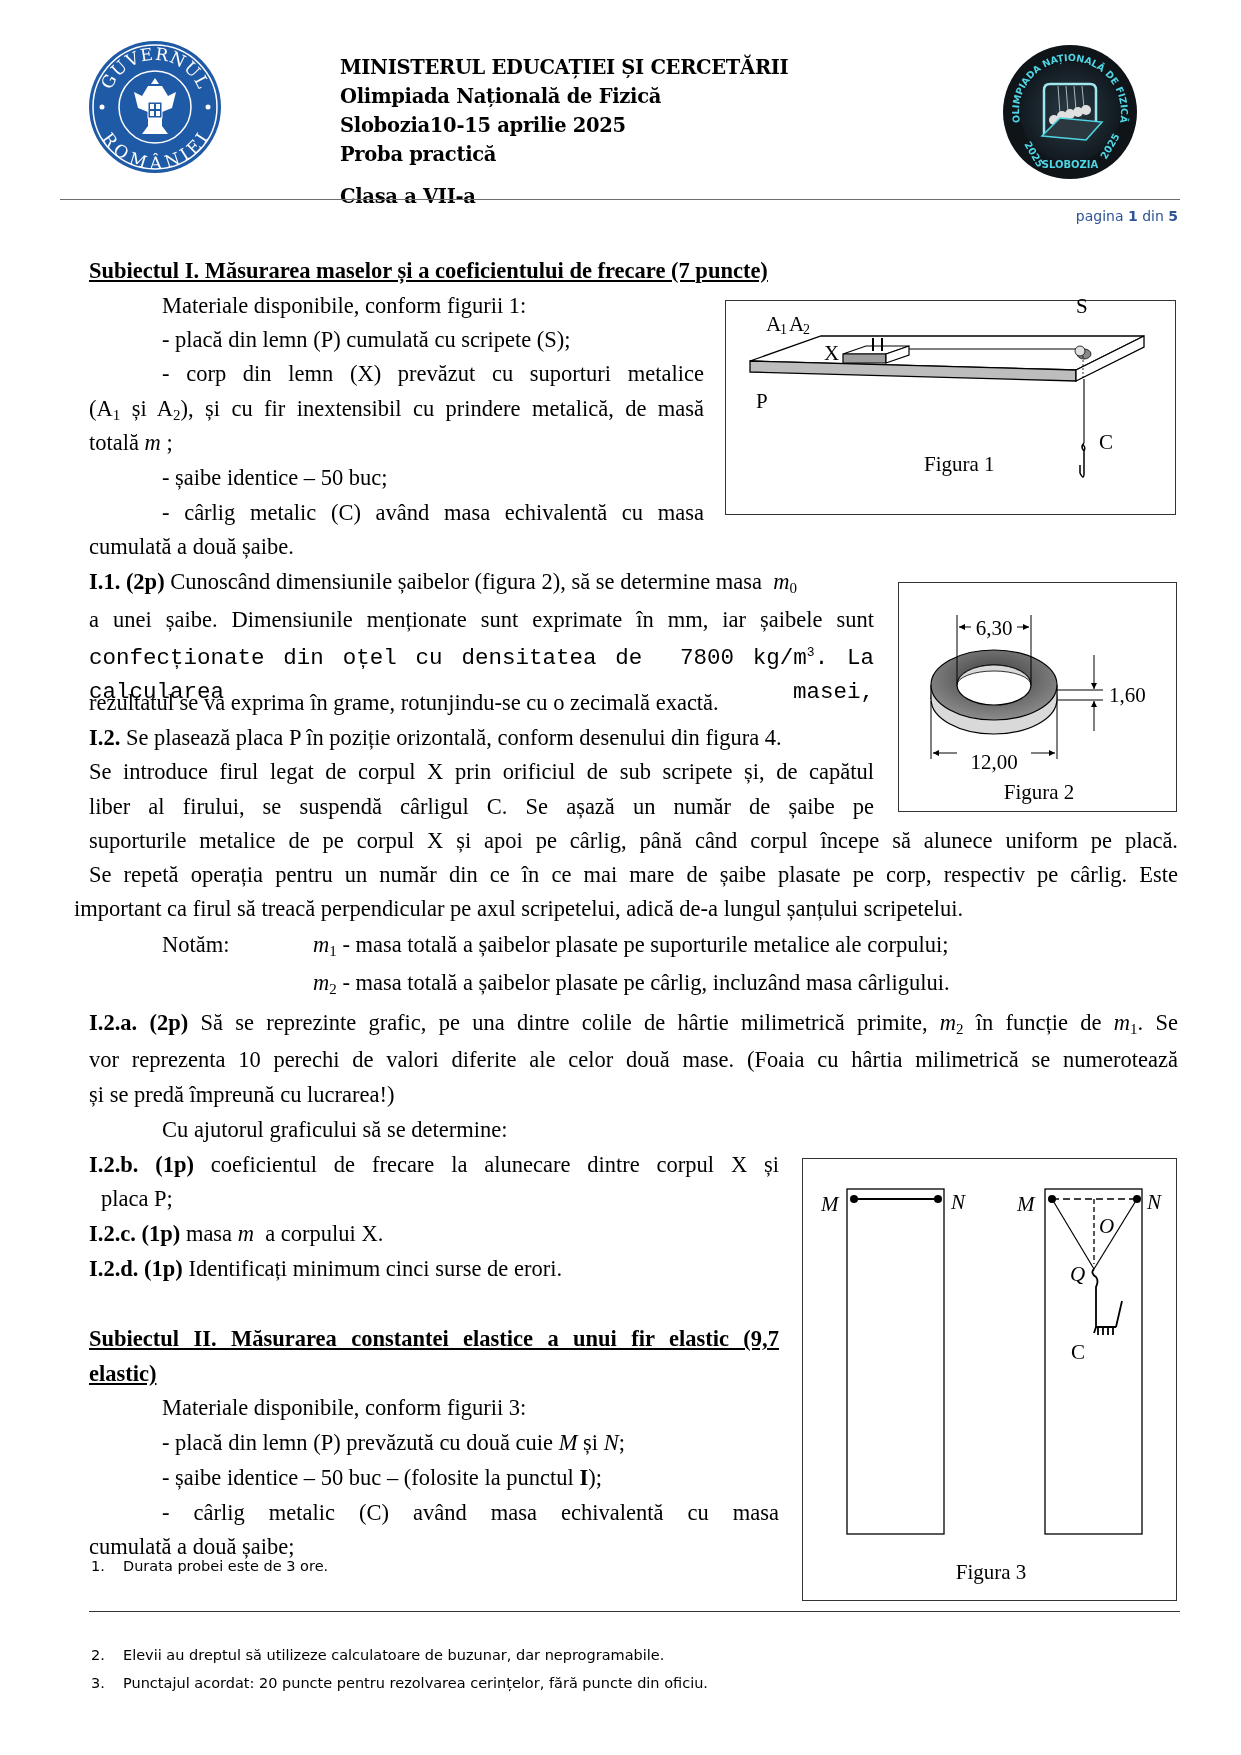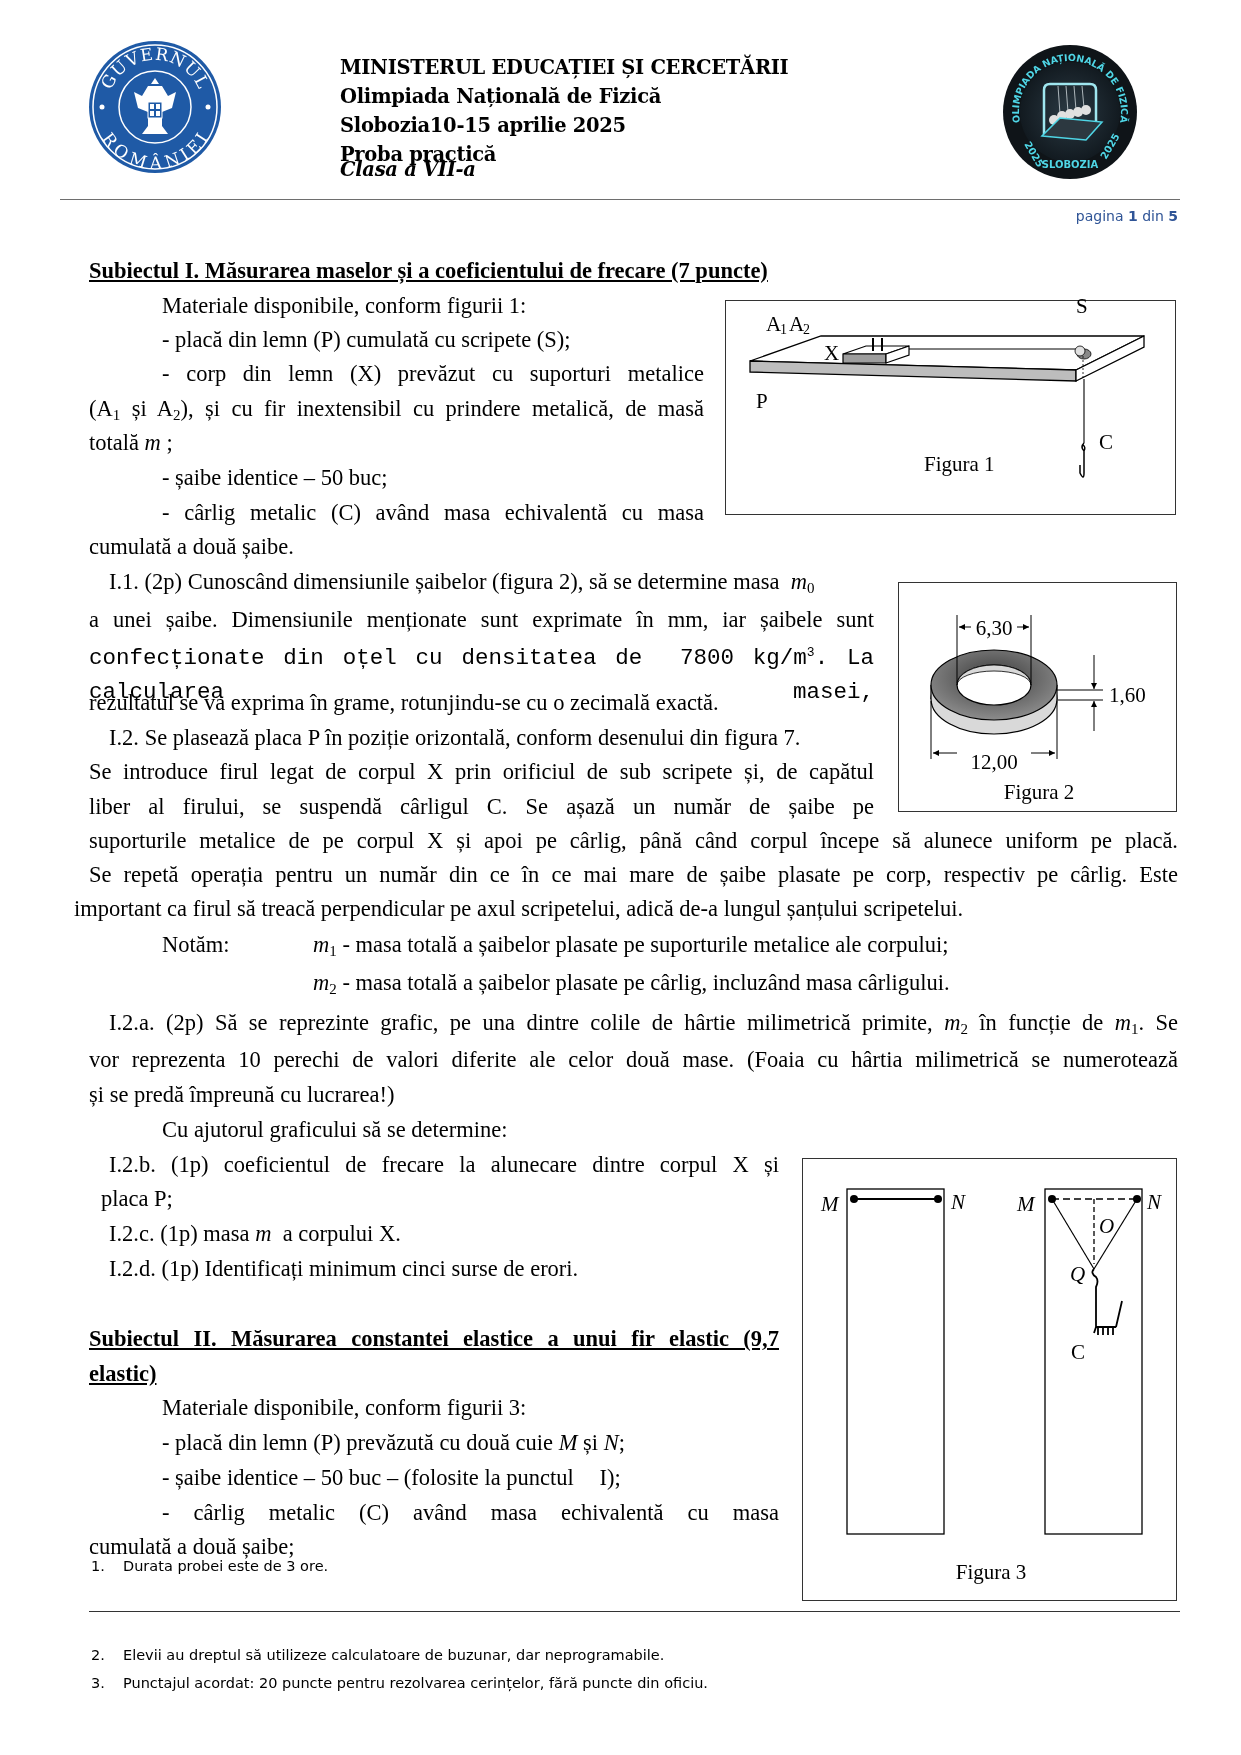--- a/index.html
+++ b/index.html
@@ -9,21 +9,21 @@
   .title-line { position:absolute; left:340px; width:560px; text-align:left;
                 font-family:"DejaVu Serif", serif; font-weight:bold; font-size:19.5px;
                 letter-spacing:-0.3px; line-height:29px; }
   .rule { position:absolute; height:0; border-top:1.5px solid #6e6e6e; }
   .pagenum { position:absolute; right:63px; top:208px; font-family:"DejaVu Sans", sans-serif;
              font-size:14px; color:#2f5496; }
   .pagenum b { font-weight:bold; }
   .line { position:absolute; font-size:22.5px; line-height:34px; white-space:nowrap; }
   .just { text-align:justify; text-align-last:justify; white-space:normal; }
   .heading { font-weight:bold; text-decoration:underline; }
-  .b { font-weight:normal;margin-left:20px; }
+  .b { font-weight:bold; }
   .i { font-style:italic; }
   sub.s { font-size:15px; vertical-align:-4px; line-height:0; }
   sup.s { font-size:13px; vertical-align:8px; line-height:0; }
   .figbox { position:absolute; border:1.6px solid #333; background:#fff; box-sizing:border-box; }
   .figbox svg { position:absolute; left:0; top:0; }
   .footer-line { position:absolute; left:91px; font-family:"DejaVu Sans", sans-serif;
                  font-size:14.5px; line-height:20px; }
   .footer-line .num { display:inline-block; width:32px; }
 </style>
 </head>
@@ -49,21 +49,21 @@
       <rect x="68" y="64" width="4" height="5" fill="#fff"></rect>
     <rect x="62" y="71" width="4" height="5" fill="#fff"></rect>
       <rect x="68" y="71" width="4" height="5" fill="#fff"></rect>
   </svg>
 </div>
 
 <div class="title-line" style="top:53px;">MINISTERUL EDUCAȚIEI ȘI CERCETĂRII</div>
 <div class="title-line" style="top:82px;">Olimpiada Națională de Fizică</div>
 <div class="title-line" style="top:111px;">Slobozia10-15 aprilie 2025</div>
 <div class="title-line" style="top:140px;">Proba practică</div>
-<div class="title-line" style="top:155px;font-style:italic;">Clasa a VII-a</div>
+<div class="title-line" style="top:182px;">Clasa a VII-a</div>
 
 <div class="abs" style="left:1002px;top:44px;width:136px;height:136px;">
   <svg width="136" height="136" viewBox="0 0 136 136">
     <defs>
       <radialGradient id="lg" cx="50%" cy="50%" r="50%">
         <stop offset="0%" stop-color="#2b3a44"></stop>
           <stop offset="100%" stop-color="#121a20"></stop>
       </radialGradient>
       <path id="ringTop" d="M 18 78 A 51 51 0 1 1 118 78"></path>
       <path id="ringBot" d="M 28 96 A 48 48 0 0 0 108 96"></path>
@@ -192,21 +192,21 @@
     <line x1="195" y1="72" x2="195" y2="106" stroke="#000" stroke-width="1"></line>
       <polygon points="195,106 192,100 198,100" fill="#000"></polygon>
     <line x1="195" y1="118" x2="195" y2="148" stroke="#000" stroke-width="1"></line>
       <polygon points="195,118 192,124 198,124" fill="#000"></polygon>
     <text x="210" y="119" font-family="Liberation Serif, serif" font-size="21">1,60</text>
     <text x="140" y="216" text-anchor="middle" font-family="Liberation Serif, serif" font-size="21">Figura 2</text>
   </svg>
 </div>
 
 <div class="line" style="left:89px;top:721px;">
-  <span class="b">I.2.</span> <span>Se plasează placa P în poziție orizontală, conform desenului din figura 7.</span>
+  <span class="b">I.2.</span> <span>Se plasează placa P în poziție orizontală, conform desenului din figura 4.</span>
 </div>
 <div class="line just" style="left:89px;top:755px;width:785px;">Se introduce firul legat de corpul X prin orificiul de sub scripete și, de capătul</div>
 <div class="line just" style="left:89px;top:790px;width:785px;">liber al firului, se suspendă cârligul C. Se așază un număr de șaibe pe</div>
 <div class="line just" style="left:89px;top:824px;width:1089px;">suporturile metalice de pe corpul X și apoi pe cârlig, până când corpul începe să alunece uniform pe placă.</div>
 <div class="line just" style="left:89px;top:858px;width:1089px;">Se repetă operația pentru un număr din ce în ce mai mare de șaibe plasate pe corp, respectiv pe cârlig. Este</div>
 <div class="line" style="left:74px;top:892px;">important ca firul să treacă perpendicular pe axul scripetelui, adică de-a lungul șanțului scripetelui.</div>
 <div class="line" style="left:162px;top:928px;">Notăm:</div>
 <div class="line" style="left:313px;top:928px;">
   <span class="i">m</span><sub class="s">1</sub><span> - masa totală a șaibelor plasate pe suporturile metalice ale corpului;</span>
 </div>

